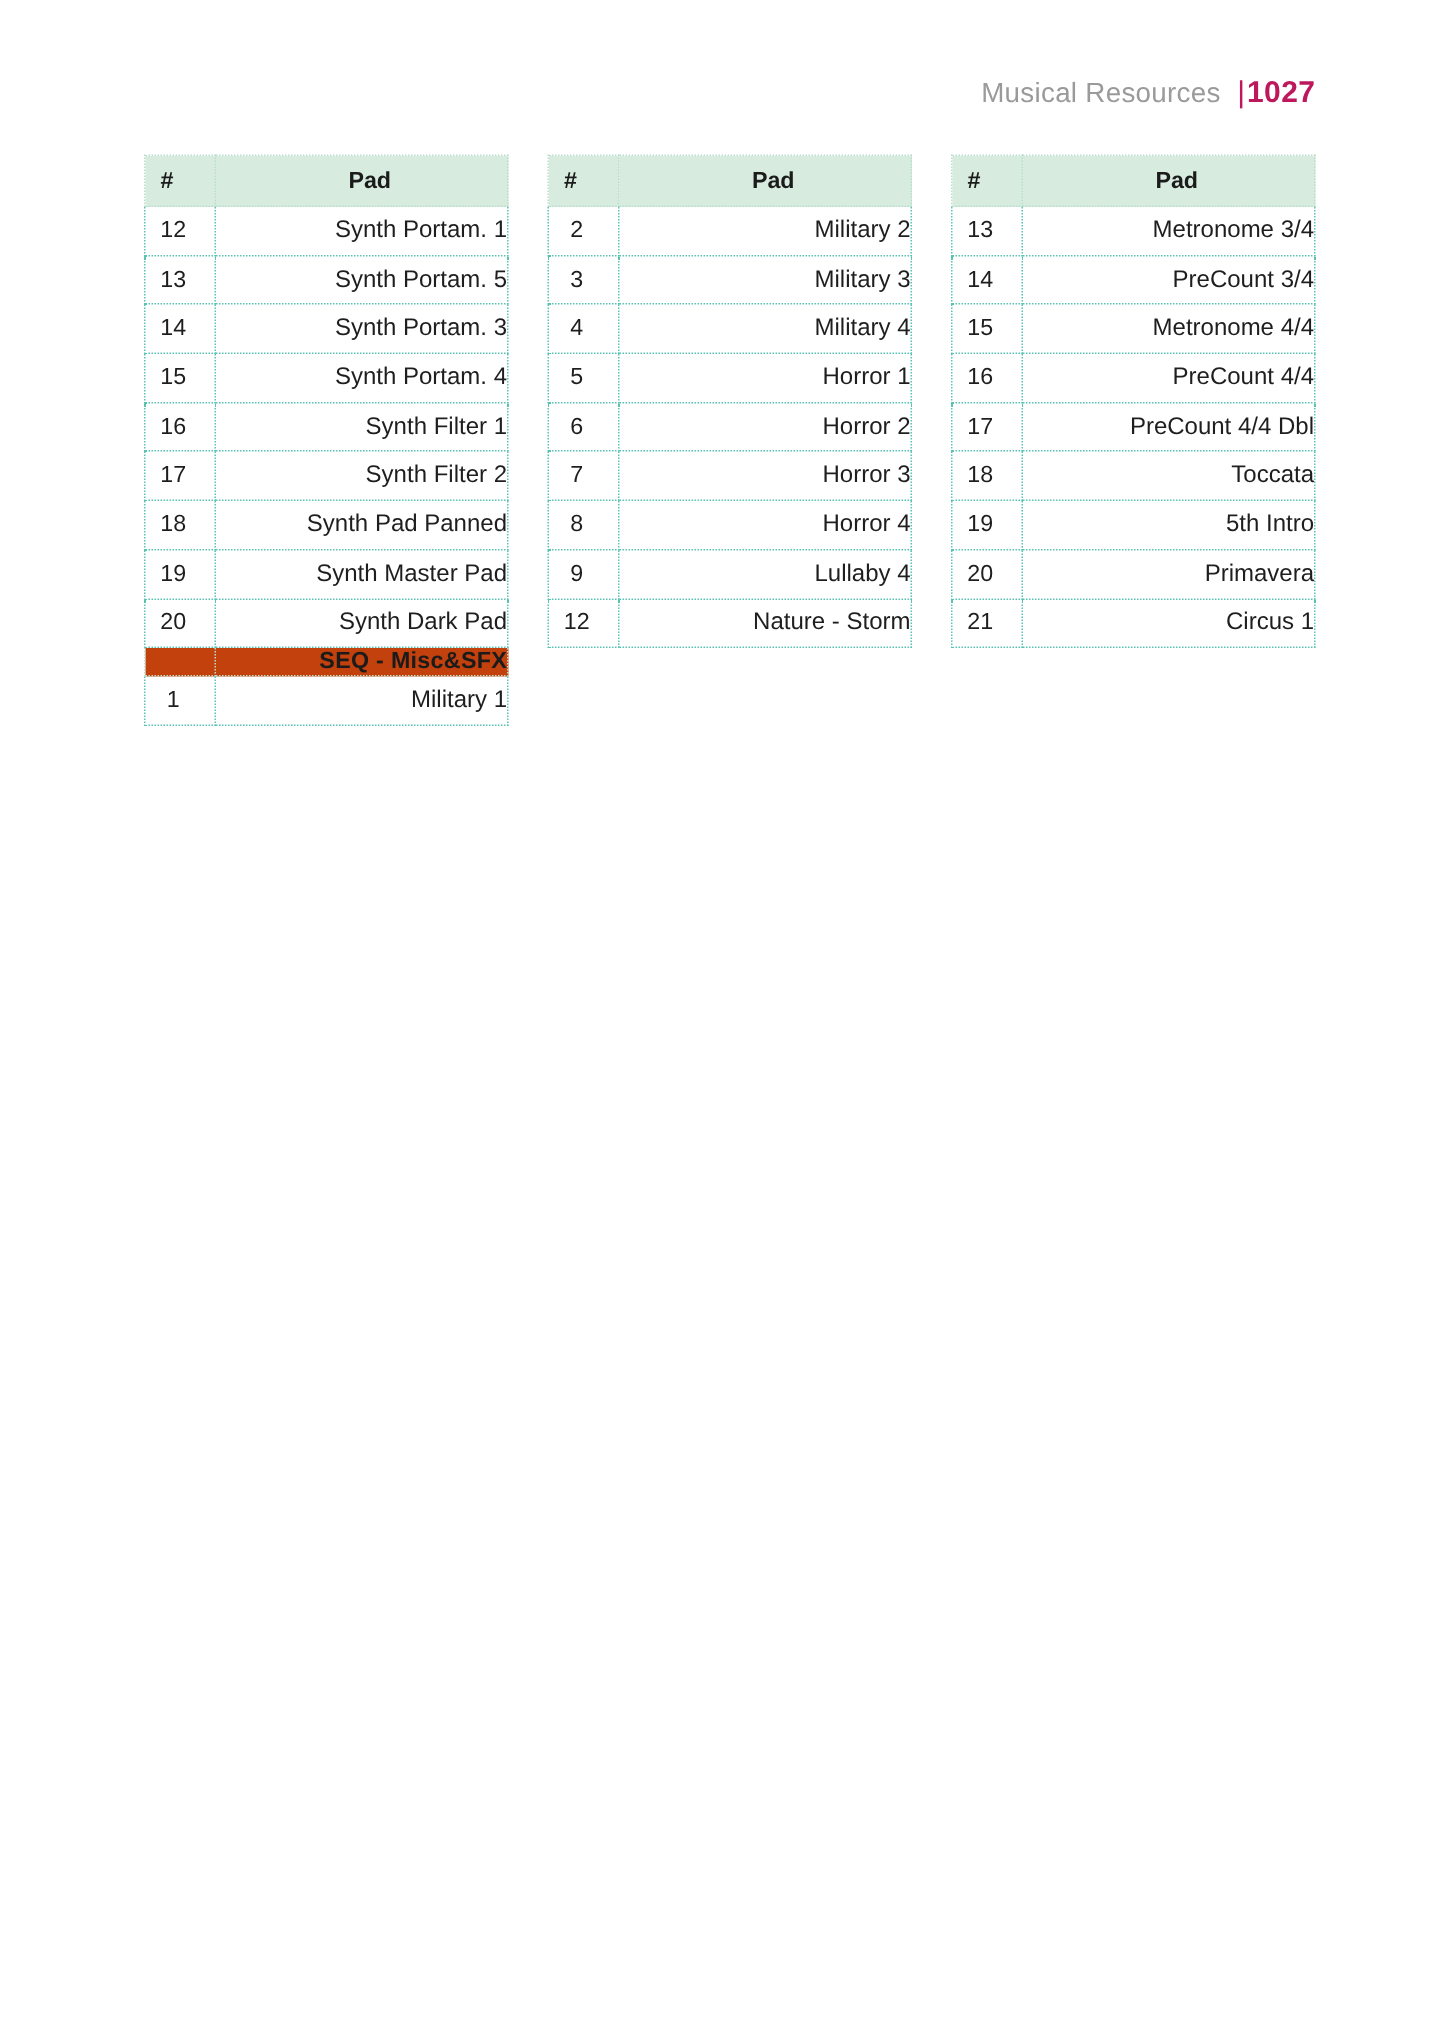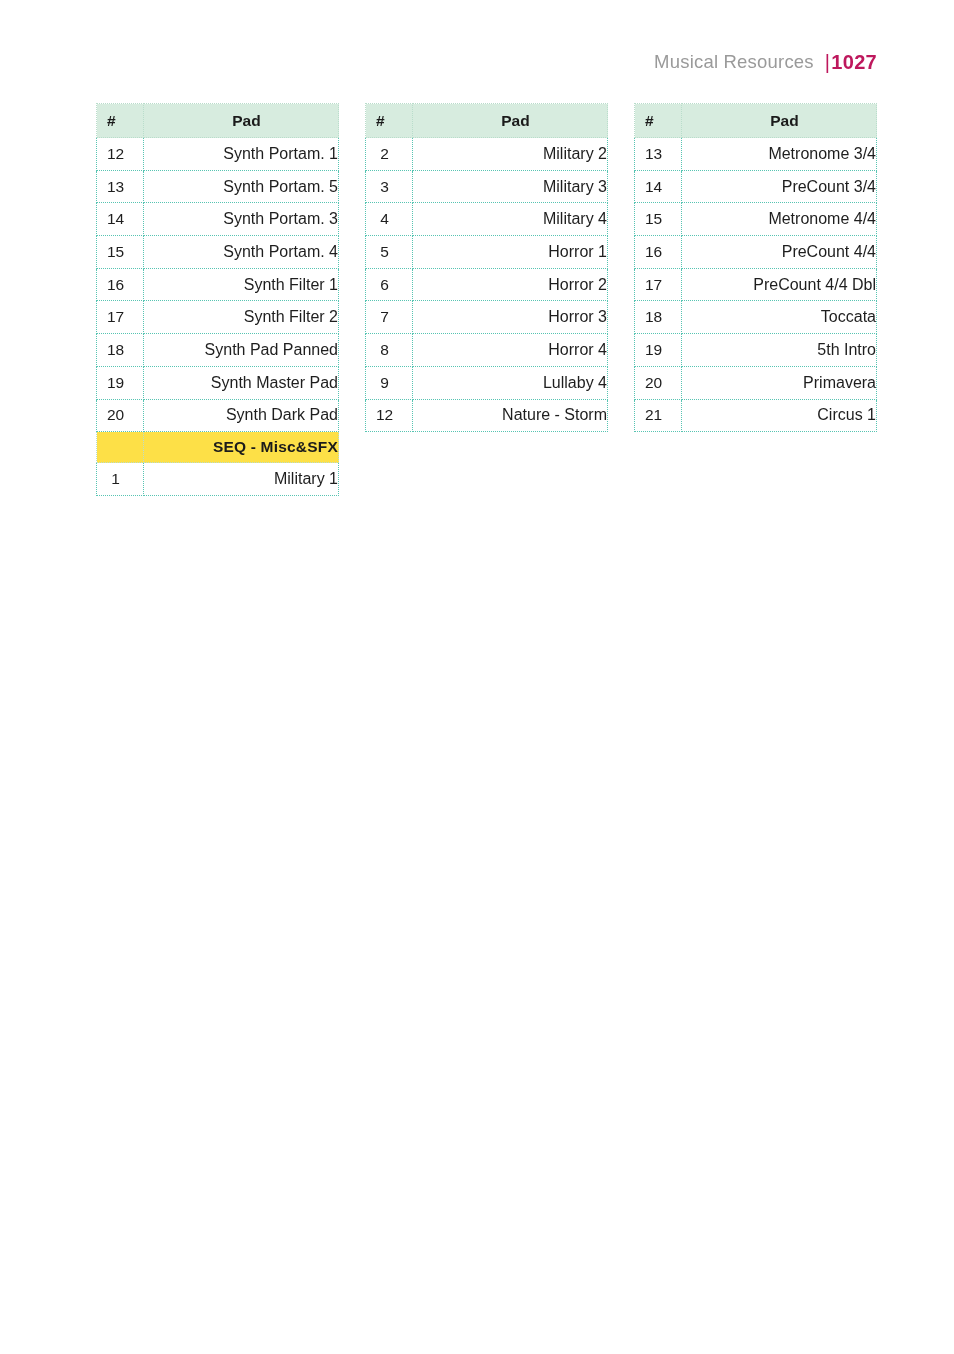--- a/index.html
+++ b/index.html
@@ -101,23 +101,23 @@
   .pad-table td.v {
     text-align: right;
     padding-left: 11px;
     font-size: 16px;
     color: #1e1e1e;
     white-space: nowrap;
   }
 
   
   .pad-table tr.section td {
-    background: #fde047;
+    background: #c2410c;
     border-color: #b9ddcb;
-    height: 31px;
+    height: 19px;
   }
   .pad-table tr.section td.v {
     font-weight: 700;
     font-size: 15.5px;
     letter-spacing: 0.2px;
     color: #1b1b1b;
   }
 </style>
 </head>
 <body>

